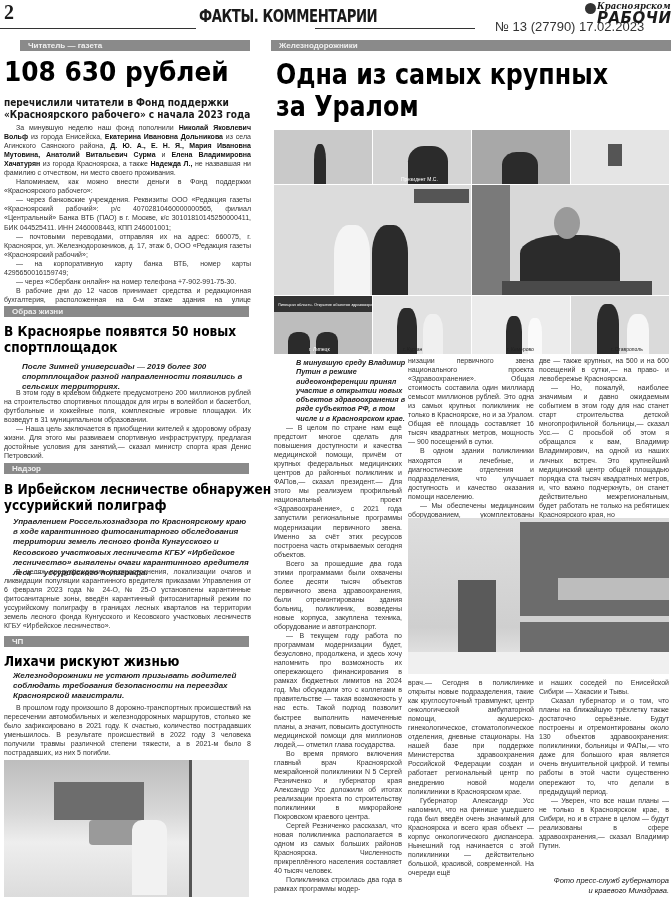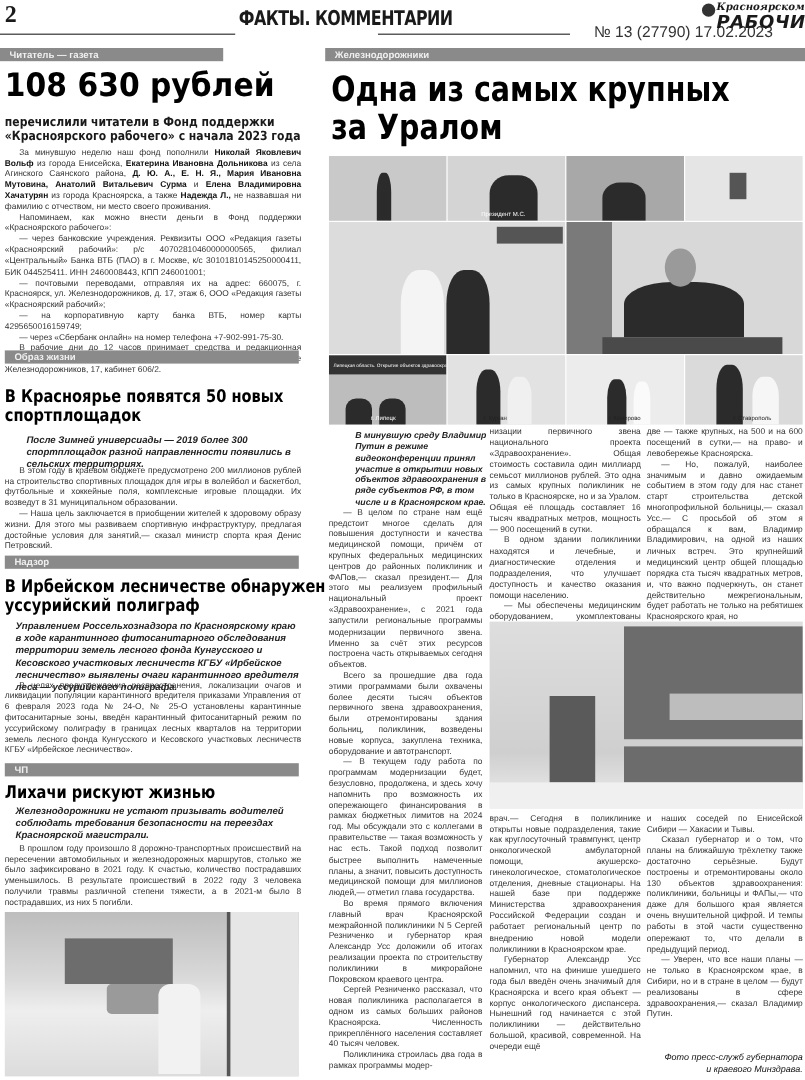--- a/index.html
+++ b/index.html
@@ -46,35 +46,35 @@
   <div class="section-title">ФАКТЫ. КОММЕНТАРИИ</div>
   <div class="rule-right"></div>
   <div class="issue">№ 13 (27790) 17.02.2023</div>
   <div class="logo">
     <div class="logo-emblem"></div>
     <div class="logo-top">Красноярском</div>
     <div class="logo-bottom">РАБОЧИЙ</div>
   </div>
 </div>
 
-<div class="rubric" style="left:0;top:40px;width:186px;">Читатель — газета</div>
+<div class="rubric" style="left:20px;top:40px;width:230px;">Читатель — газета</div>
 <div class="hl" style="left:4px;top:58px;font-size:27px;transform:scaleX(0.92);">108 630 рублей</div>
 <div class="subhl" style="left:4px;top:96px;">перечислили читатели в Фонд поддержки</div>
 <div class="subhl" style="left:4px;top:108px;">«Красноярского рабочего» с начала 2023 года</div>
 <div class="body" style="left:4px;top:123px;width:247px;">
   <p><span>За минувшую неделю наш фонд пополнили </span><b>Николай Яковлевич Вольф</b><span> из города Енисейска, </span><b>Екатерина Ивановна Дольникова</b><span> из села Агинского Саянского района, </span><b>Д. Ю. А., Е. Н. Я., Мария Ивановна Мутовина, Анатолий Витальевич Сурма</b><span> и </span><b>Елена Владимировна Хачатурян</b><span> из города Красноярска, а также </span><b>Надежда Л.,</b><span> не назвавшая ни фамилию с отчеством, ни место своего проживания.</span></p>
   <p>Напоминаем, как можно внести деньги в Фонд поддержки «Красноярского рабочего»:</p>
   <p>— через банковские учреждения. Реквизиты ООО «Редакция газеты «Красноярский рабочий»: р/с 40702810460000000565, филиал «Центральный» Банка ВТБ (ПАО) в г. Москве, к/с 30101810145250000411, БИК 044525411. ИНН 2460008443, КПП 246001001;</p>
   <p>— почтовыми переводами, отправляя их на адрес: 660075, г. Красноярск, ул. Железнодорожников, д. 17, этаж 6, ООО «Редакция газеты «Красноярский рабочий»;</p>
   <p>— на корпоративную карту банка ВТБ, номер карты 4295650016159749;</p>
   <p>— через «Сбербанк онлайн» на номер телефона +7-902-991-75-30.</p>
   <p>В рабочие дни до 12 часов принимает средства и редакционная бухгалтерия, расположенная на 6-м этаже здания на улице Железнодорожников, 17, кабинет 606/2.</p>
 </div>
 
-<div class="rubric" style="left:4px;top:292px;width:245px;">Образ жизни</div>
+<div class="rubric" style="left:4px;top:306px;width:245px;">Образ жизни</div>
 <div class="hl" style="left:4px;top:324px;font-size:14.5px;transform:scaleX(0.84);">В Красноярье появятся 50 новых</div>
 <div class="hl" style="left:4px;top:340px;font-size:14.5px;transform:scaleX(0.84);">спортплощадок</div>
 <div class="lead" style="left:22px;top:362px;width:225px;">После Зимней универсиады — 2019 более 300 спортплощадок разной направленности появились в сельских территориях.</div>
 <div class="body" style="left:4px;top:388px;width:247px;">
   <p>В этом году в краевом бюджете предусмотрено 200 миллионов рублей на строительство спортивных площадок для игры в волейбол и баскетбол, футбольные и хоккейные поля, комплексные игровые площадки. Их возведут в 31 муниципальном образовании.</p>
   <p>— Наша цель заключается в приобщении жителей к здоровому образу жизни. Для этого мы развиваем спортивную инфраструктуру, предлагая достойные условия для занятий,— сказал министр спорта края Денис Петровский.</p>
 </div>
 
 <div class="rubric" style="left:4px;top:463px;width:245px;">Надзор</div>
 <div class="hl" style="left:4px;top:482px;font-size:14.5px;transform:scaleX(0.84);">В Ирбейском лесничестве обнаружен</div>

